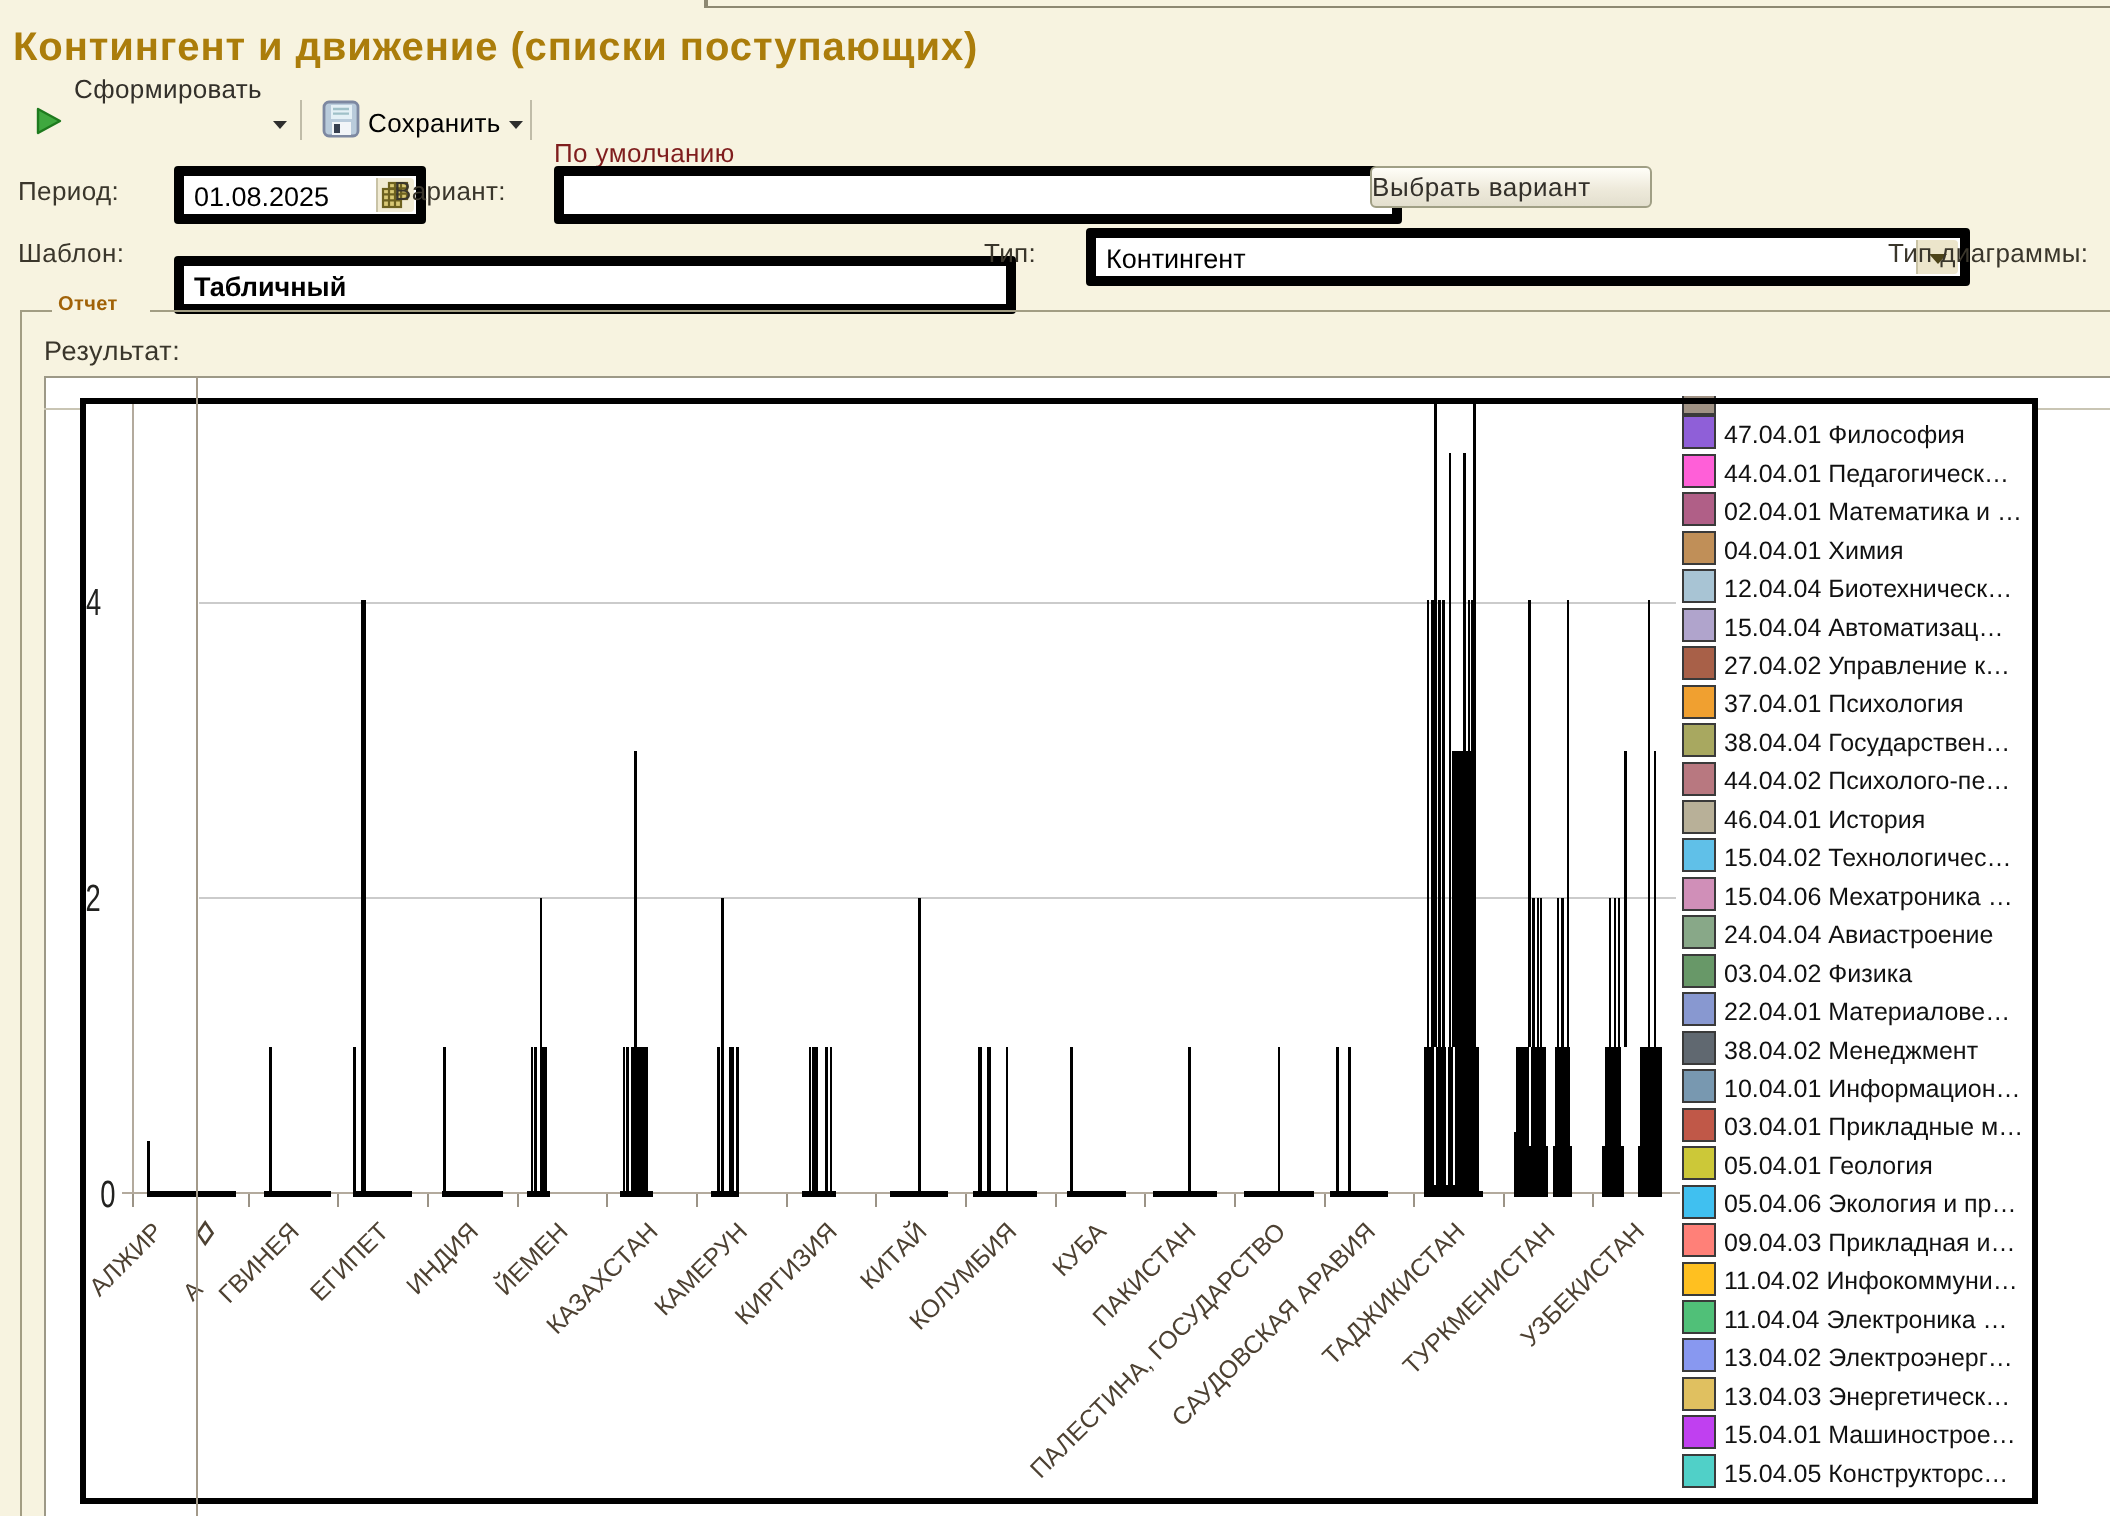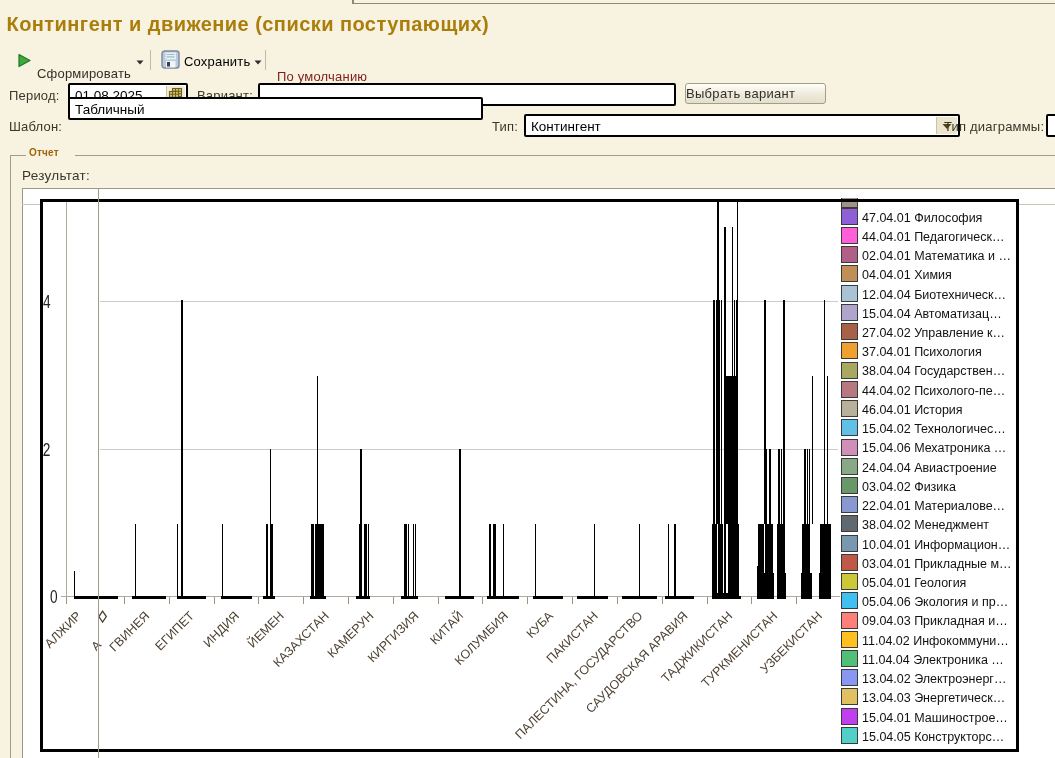--- a/index.html
+++ b/index.html
@@ -1,32 +1,32 @@
 <!DOCTYPE html>
 <html><head><meta charset="utf-8">
 <style>
 html,body{margin:0;padding:0;}
 body{width:1055px;height:758px;position:relative;overflow:hidden;
  background:#f7f3e0;font-family:"Liberation Sans",sans-serif;}
 .abs{position:absolute;}
 .lbl{font-size:13px;letter-spacing:0.2px;color:#3a362b;white-space:nowrap;}
-.inp{position:absolute;background:#fff;border:2px solid #000000;border-radius:2px;height:19px;}
+.inp{position:absolute;background:#fff;border:5px solid #000000;border-radius:2px;height:19px;margin-left:19px;}
 .inp .tx{font-size:13.5px;color:#000;position:absolute;left:5px;top:3px;white-space:nowrap;}
 </style></head>
 <body>
 
 <div class="abs" style="left:352px;top:0;width:1.5px;height:4px;background:#8d8872"></div>
 <div class="abs" style="left:352px;top:2.5px;width:703px;height:1.5px;background:#8d8872"></div>
 
 <div class="abs" style="left:6.5px;top:13px;font-size:20px;font-weight:bold;color:#ab7d0b;letter-spacing:0.45px">Контингент и движение (списки поступающих)</div>
 
 <svg class="abs" style="left:17px;top:53px" width="16" height="15" viewBox="0 0 16 15">
  <path d="M2 1.5 L13 7.5 L2 13.5 Z" fill="#3fa83f" stroke="#1e7a1e" stroke-width="1.2" stroke-linejoin="round"></path>
 </svg>
-<div class="abs lbl" style="left:37px;top:66px;color:#33302a">Сформировать</div>
+<div class="abs lbl" style="left:37px;top:37px;color:#33302a">Сформировать</div>
 <svg class="abs" style="left:136px;top:60px" width="8" height="5">
     <path d="M0.5 0.5 L7.5 0.5 L4 4.5 Z" fill="#2e2e2e"></path>
   </svg>
 <div class="abs" style="left:150px;top:50px;width:1px;height:20px;background:#c0bca8"></div>
 <svg class="abs" style="left:161px;top:50px" width="19" height="19" viewBox="0 0 19 19">
  <rect x="1" y="1" width="17" height="17" rx="2.5" fill="#b9cbdb" stroke="#7d88a1" stroke-width="1.4"></rect>
  <rect x="4.5" y="2.5" width="10.5" height="7" fill="#e4f0f6"></rect>
  <path d="M5.5 4.5 h8 M5.5 6.8 h8" stroke="#9fc0c8" stroke-width="1.2" fill="none"></path>
  <rect x="5" y="11" width="9.5" height="6.5" fill="#f2f5f8"></rect>
  <rect x="6" y="12" width="3" height="4.5" fill="#37404f"></rect>
@@ -50,21 +50,21 @@
           <path d="M1.5 7.2 h9 M1.5 10.2 h9 M4.5 4.5 v9 M7.5 4.5 v9"></path>
   </g>
  </svg>
  </div>
 </div>
 <div class="abs lbl" style="left:197px;top:88px">Вариант:</div>
 <div class="inp" style="left:258px;top:83px;width:414px;"></div>
 <div class="abs" style="left:685px;top:83px;width:139px;height:19px;border:1px solid #a09f85;border-radius:3px;background:linear-gradient(#fffef8,#eeeadb 55%,#e3dfce);font-size:13px;letter-spacing:0.3px;color:#33302a;line-height:19px">Выбрать вариант</div>
 
 <div class="abs lbl" style="left:9px;top:119px">Шаблон:</div>
-<div class="inp" style="left:68px;top:97px;width:411px;">
+<div class="inp" style="left:68px;top:128px;width:411px;font-weight:bold;">
     <span class="tx">Табличный</span>
   </div>
 <div class="abs lbl" style="left:492px;top:119px">Тип:</div>
 <div class="inp" style="left:524px;top:114px;width:408px;padding-left:24px;">
  <span class="tx">Контингент</span>
  <div style="position:absolute;right:1px;top:1px;width:20px;height:17px;background:#ece5cb;border-left:1px solid #c9c3a6;border-radius:0 2px 2px 0">
   <svg width="20" height="17" style="position:absolute;left:0;top:0">
         <path d="M5.5 7 L14.5 7 L10 12 Z" fill="#4d4419"></path>
       </svg>
  </div>

